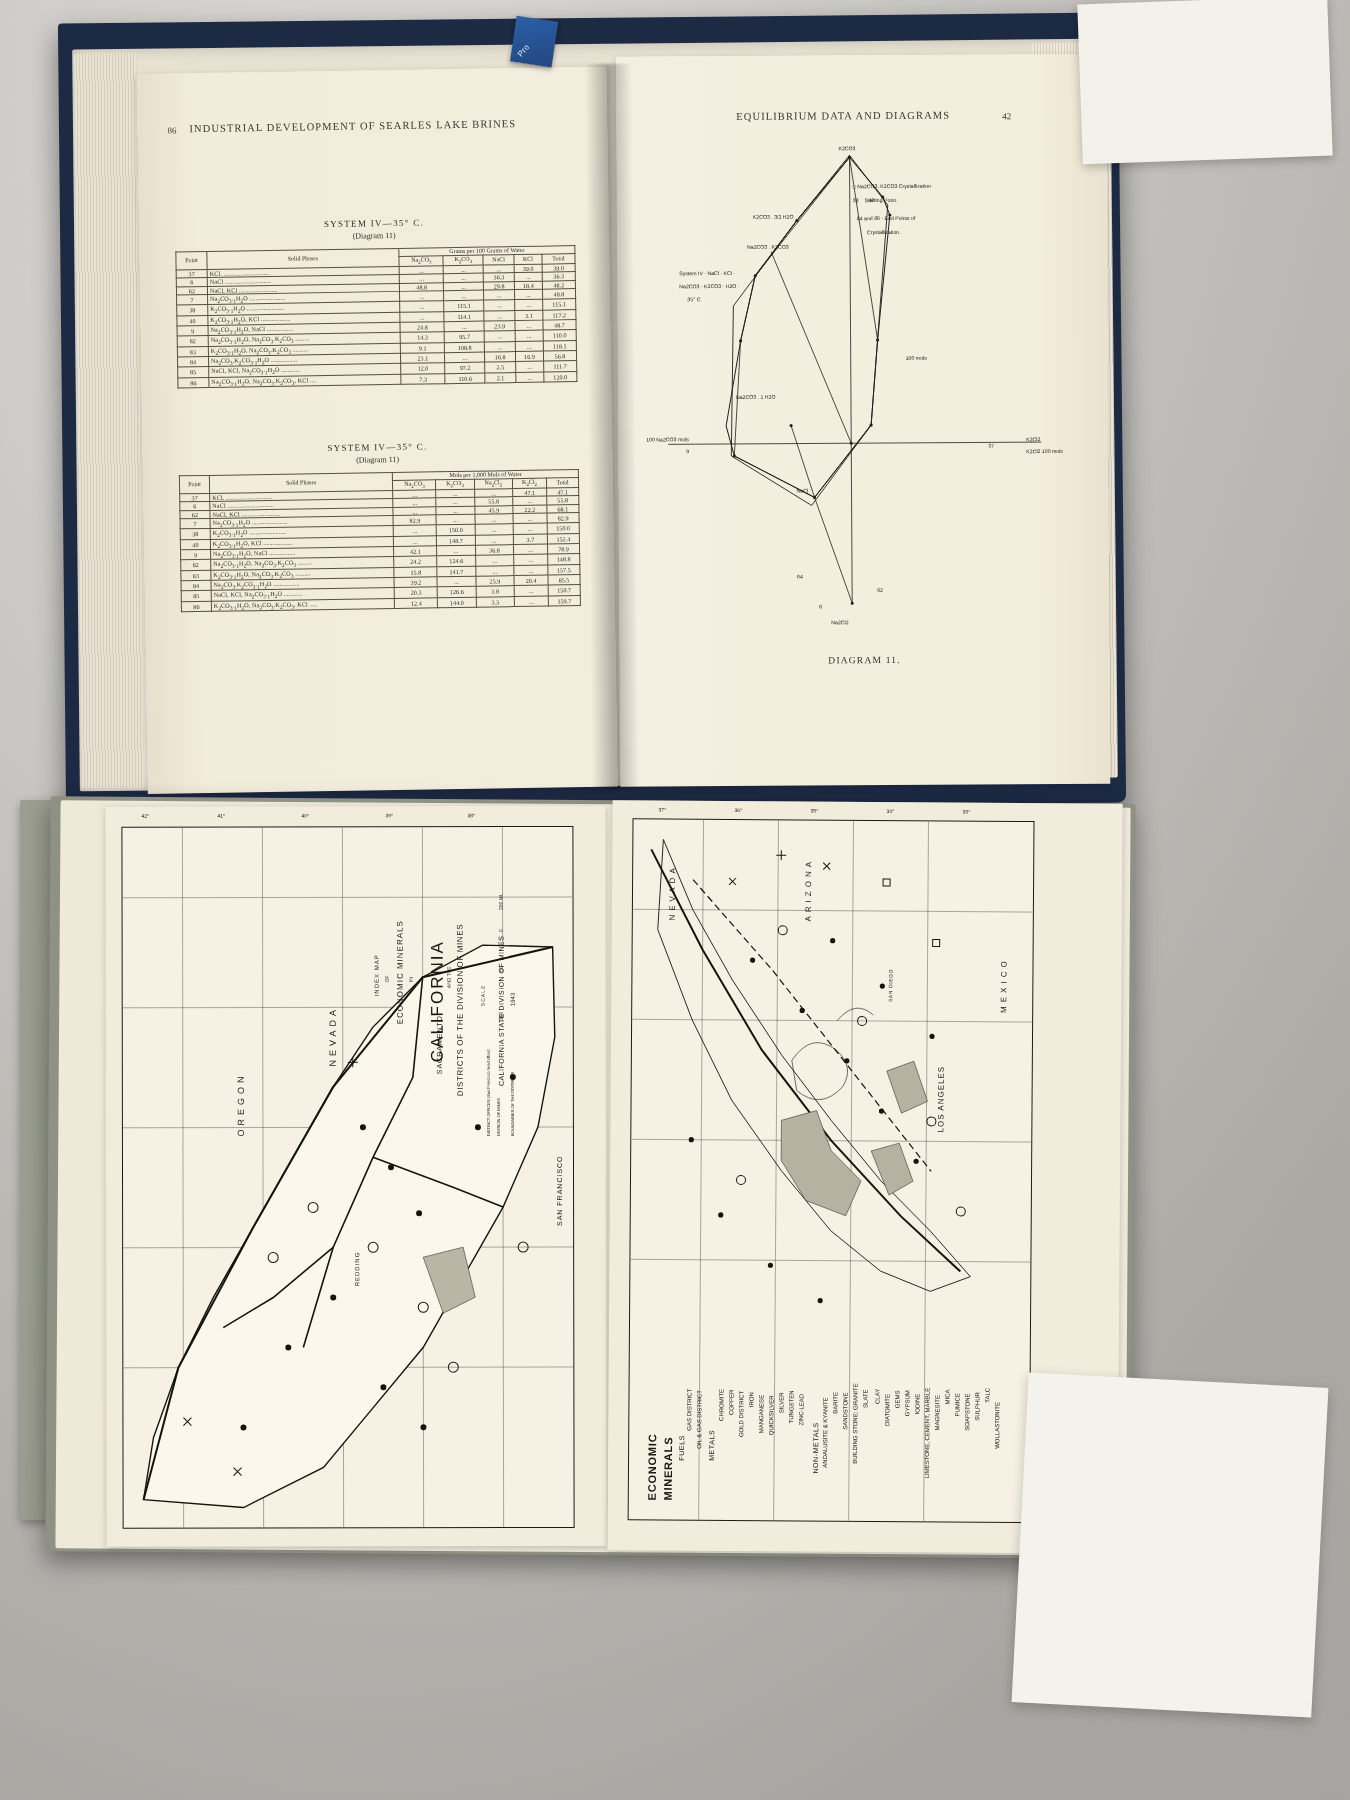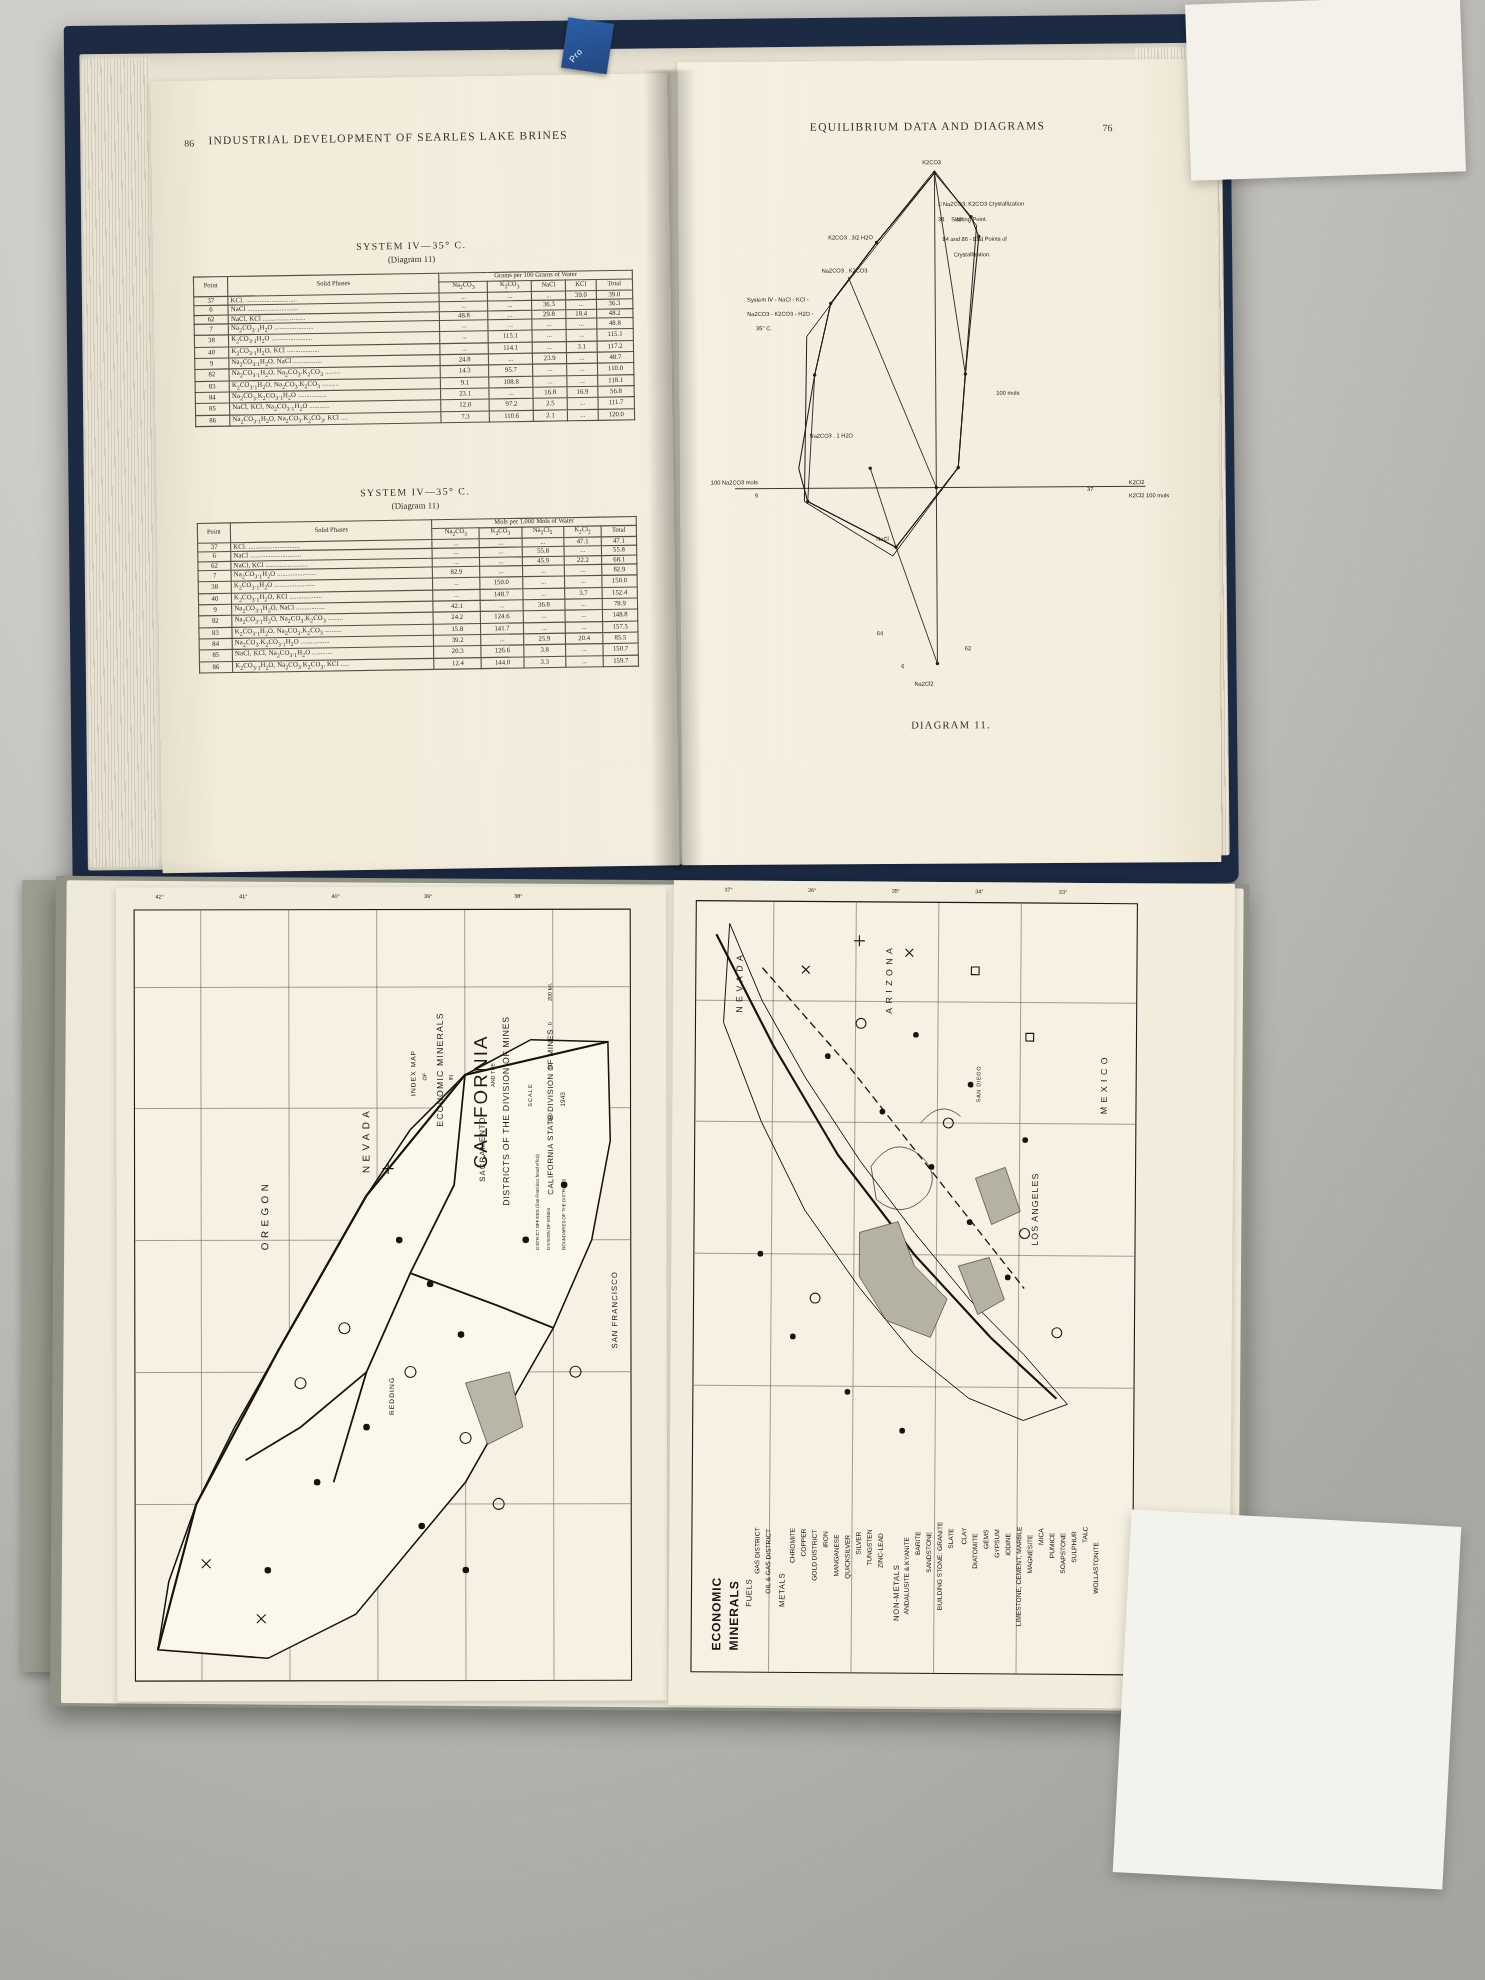--- a/index.html
+++ b/index.html
@@ -415,21 +415,21 @@
             <td class="num">3.3</td>
             <td class="num">...</td>
             <td class="num">159.7</td>
           </tr>
         </tbody>
       </table>
   </div>
 
   <div class="page page-right-top">
     <div class="rh" style="left:120px;top:55px;">EQUILIBRIUM DATA AND DIAGRAMS</div>
-    <div class="rh" style="left:386px;top:57px;font-size:9px;letter-spacing:0;">76</div>
+    <div class="rh" style="left:386px;top:57px;font-size:9px;letter-spacing:0;">42</div>
 
     <svg style="position:absolute;left:28px;top:70px;" width="450" height="520" viewBox="0 0 450 520">
       <g fill="none" stroke="#22201b" stroke-width="0.8">
 
         <line x1="205" y1="30" x2="205" y2="478"></line>
 
         <line x1="22" y1="318" x2="395" y2="318"></line>
 
         <polygon points="205,30 243,80 225,300 165,380 85,330 88,180 152,95" stroke="#22201b" stroke-width="0.9" fill="none"></polygon>
 

